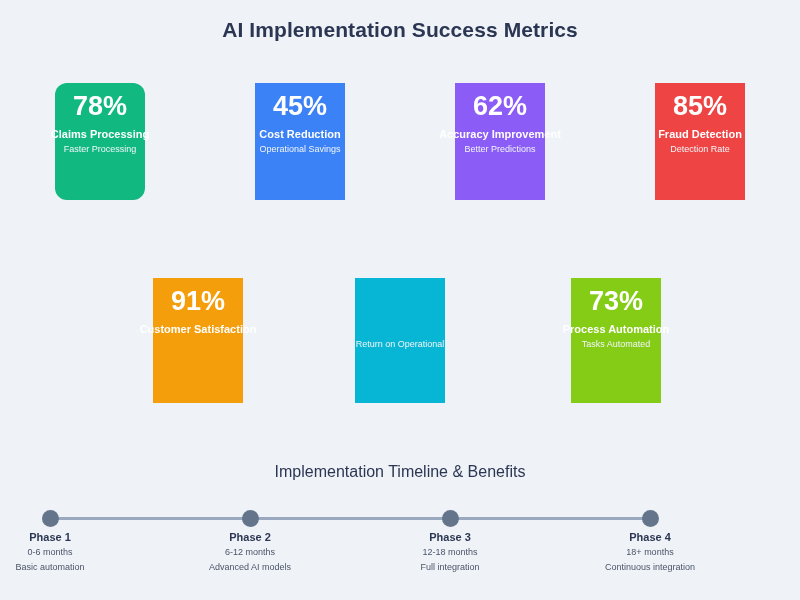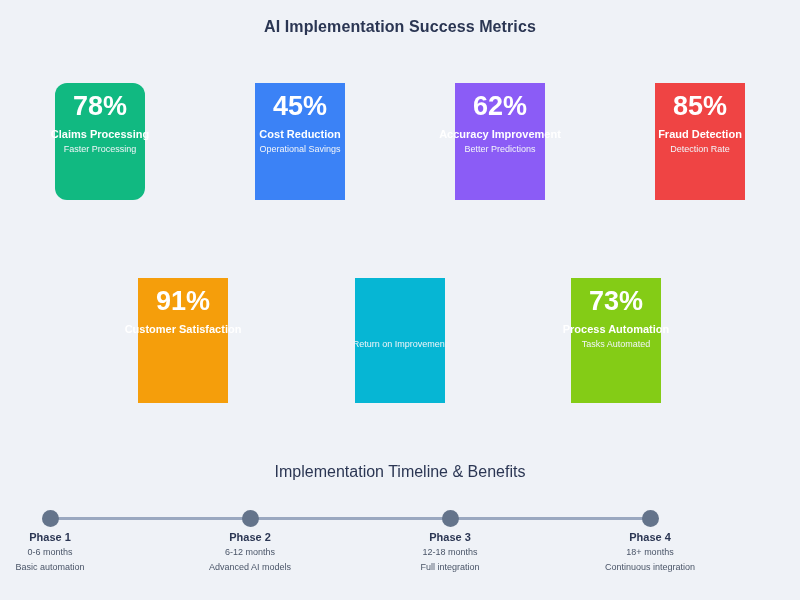--- a/index.html
+++ b/index.html
@@ -18,21 +18,21 @@
     position: relative;
   }
 
   
   #main-title {
     position: absolute;
     top: 18px;
     left: 0;
     width: 800px;
     text-align: center;
-    font-size: 16px;
+    font-size: 21px;
     font-weight: bold;
     color: #2b3653;
     letter-spacing: 0.1px;
   }
 
   
   .metric-row {
     position: absolute;
     left: 0;
     width: 800px;
@@ -51,21 +51,21 @@
   #metric-row-1 .metric-card { height: 117px; }
   #metric-row-2 .metric-card { height: 125px; }
 
   
   #metric-card-0 { left: 55px; border-radius: 12px; }
   #metric-card-1 { left: 255px; }
   #metric-card-2 { left: 455px; }
   #metric-card-3 { left: 655px; }
 
   
-  #metric-card-4 { left: 138px; }
+  #metric-card-4 { left: 153px; }
   #metric-card-5 { left: 355px; }
   #metric-card-6 { left: 571px; }
 
   .metric-value {
     position: absolute;
     top: 8px;
     left: -80px;
     width: 250px;
     text-align: center;
     font-size: 27px;
@@ -211,21 +211,21 @@
 </div>
 
 <div id="metric-row-2" class="metric-row">
 
   <div id="metric-card-4" class="metric-card" style="background: rgb(245, 158, 11);">
     <div class="metric-value">91%</div>
     <div class="metric-label">Customer Satisfaction</div>
   </div>
 
   <div id="metric-card-5" class="metric-card" style="background: rgb(6, 182, 212);">
-    <div class="metric-sublabel">Return on Improvement</div>
+    <div class="metric-sublabel">Return on Operational</div>
   </div>
 
   <div id="metric-card-6" class="metric-card" style="background: rgb(132, 204, 22);">
     <div class="metric-value">73%</div>
     <div class="metric-label">Process Automation</div>
     <div class="metric-sublabel">Tasks Automated</div>
   </div>
 
 </div>
 

